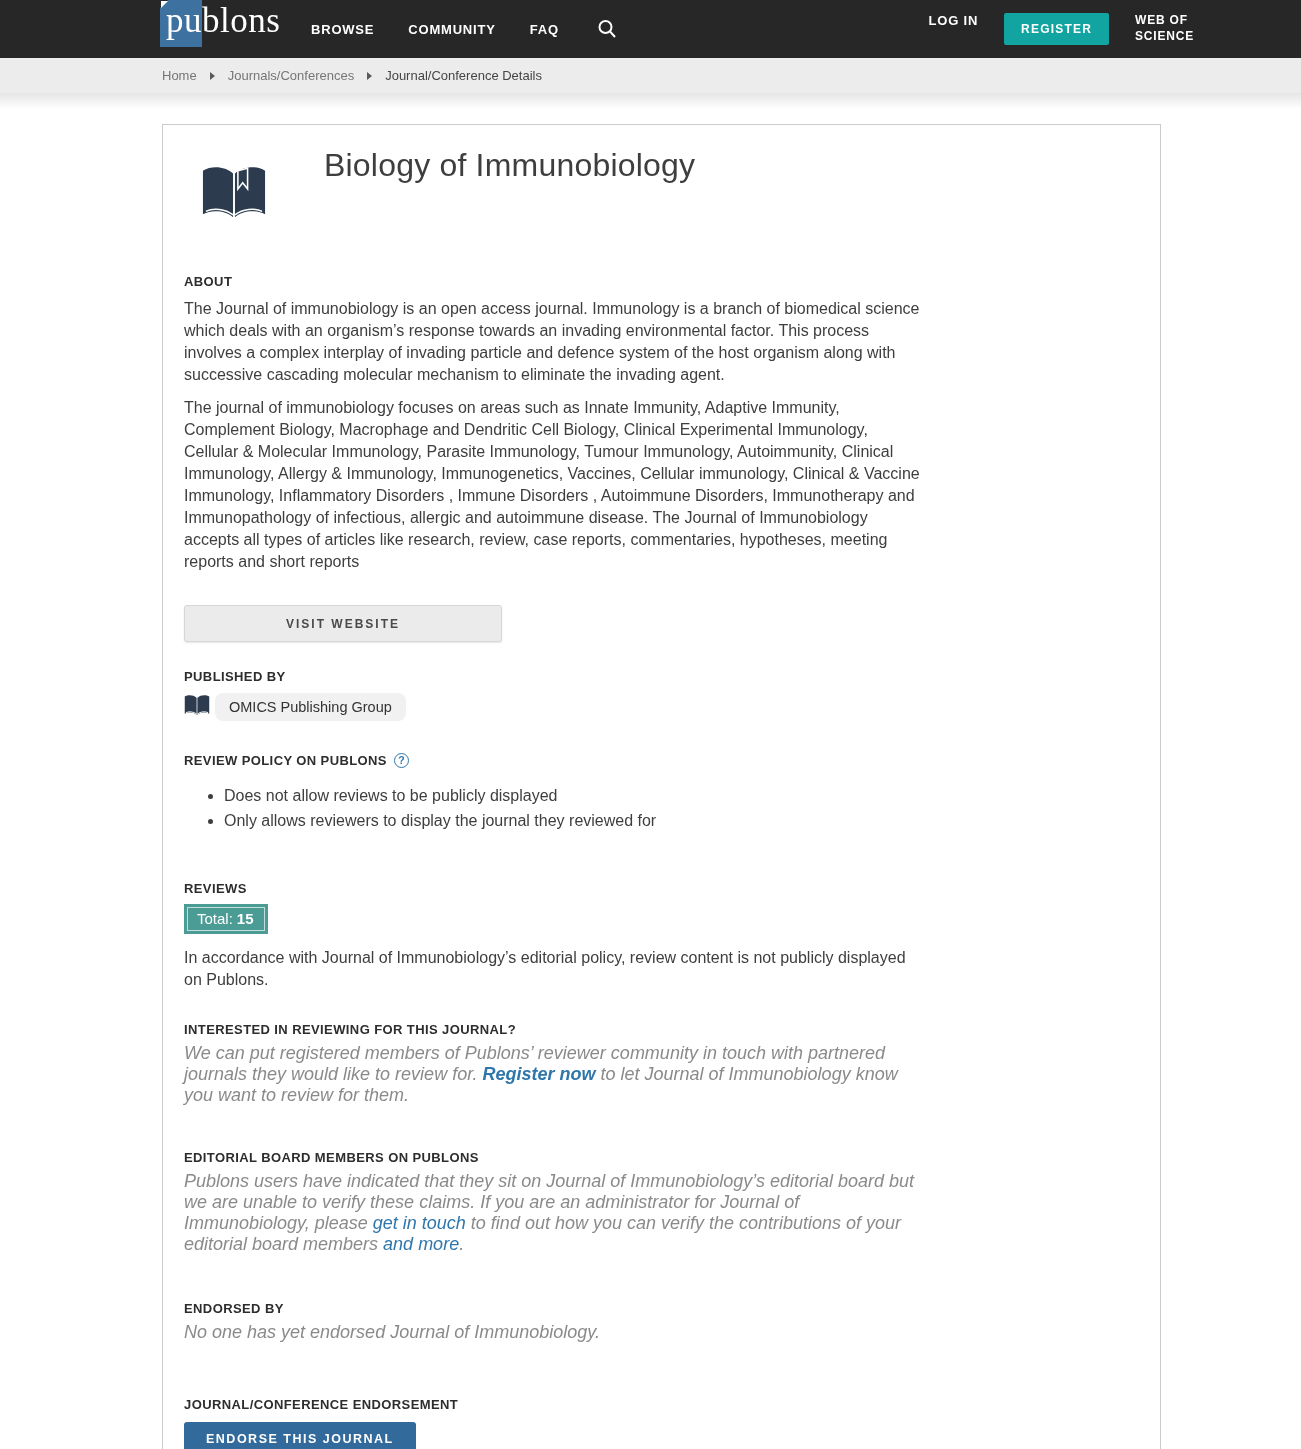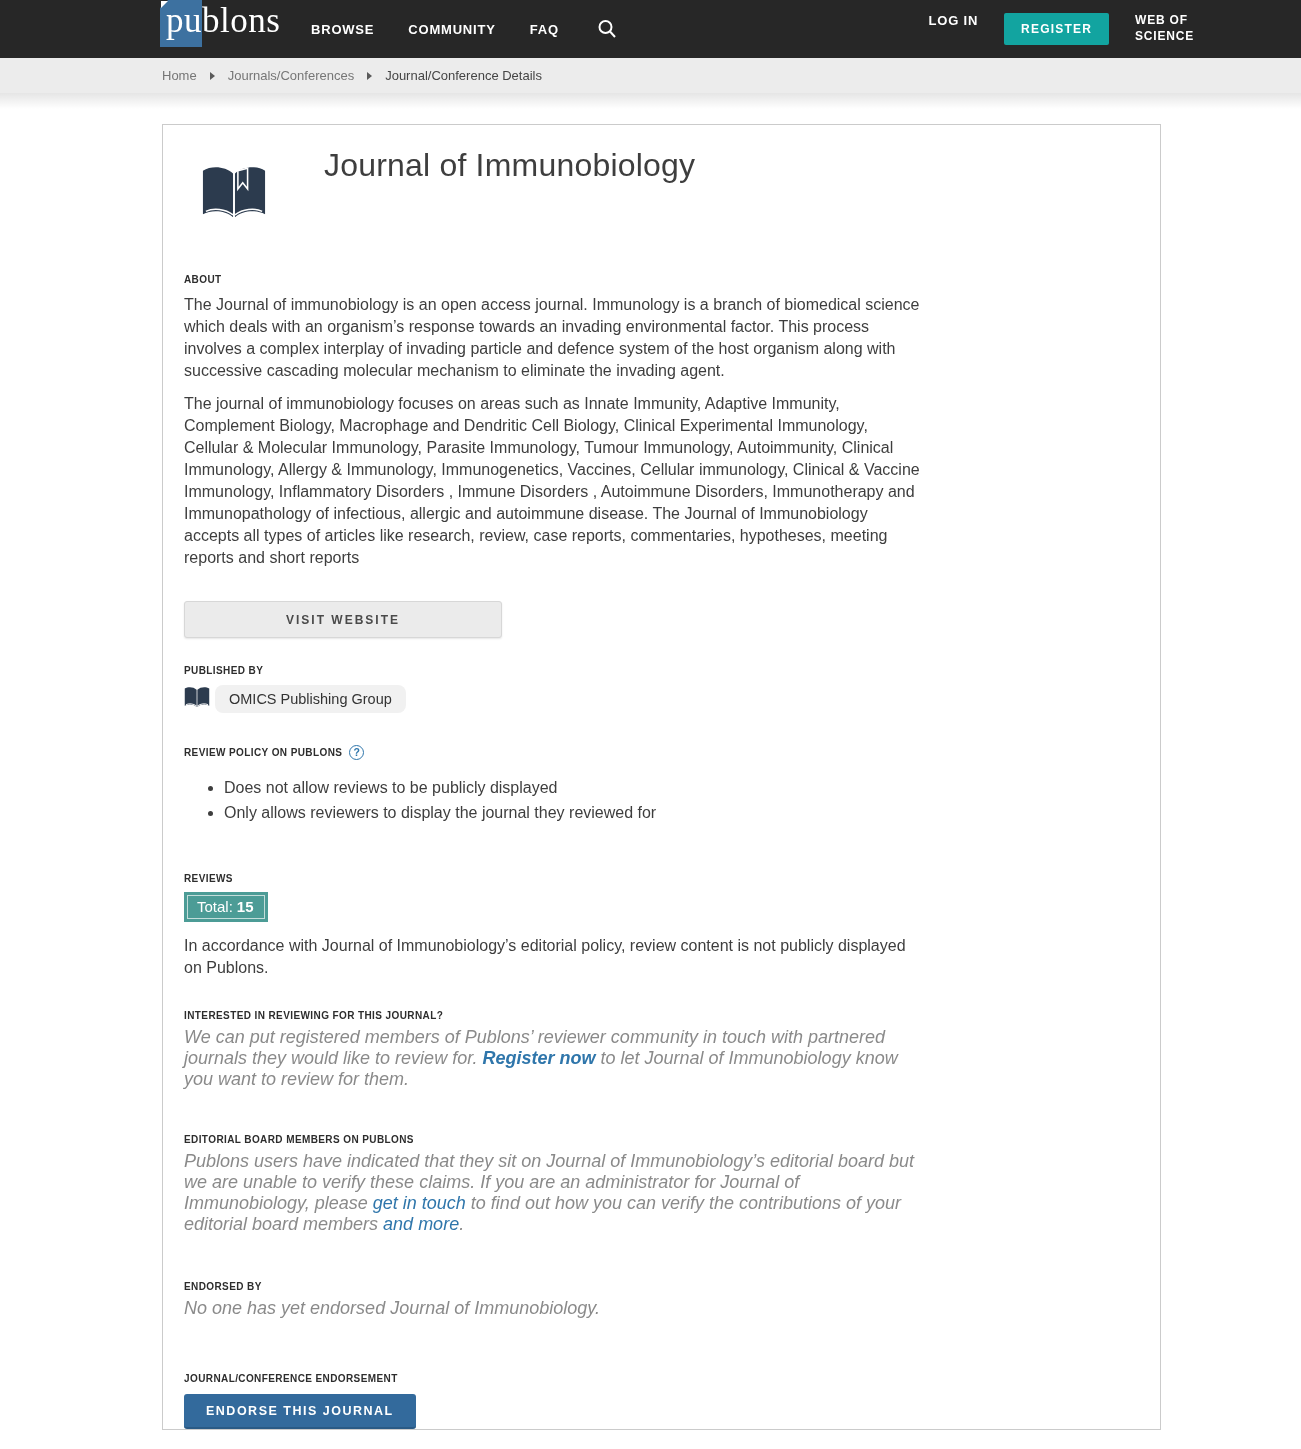--- a/index.html
+++ b/index.html
@@ -58,21 +58,21 @@
   .card {
     margin: 15px 0 0 162px; width: 999px; min-height: 1217px;
     background: #ffffff; border: 1px solid #cbcbcb;
   }
   .journal-header { display: flex; align-items: flex-start; }
   .book-icon-lg { margin: 36px 0 0 38px; flex: 0 0 auto; }
   .page-title { margin: 22px 0 0 57px; font-size: 32px; font-weight: 400; color: #3e3e3e; letter-spacing: 0.2px; }
 
   .content { padding: 0 0 0 21px; width: 780px; }
   .sec-label {
-    font-size: 10px; font-weight: bold; color: #2d2d2d; letter-spacing: 0.4px;
+    font-size: 13px; font-weight: bold; color: #2d2d2d; letter-spacing: 0.4px;
   }
   .body-text { font-size: 16px; line-height: 22px; color: #3e3e3e; }
   .italic-text { font-size: 18px; line-height: 21px; color: #8a8a8a; font-style: italic; }
   .link { color: #2f76ab; text-decoration: none; cursor: pointer; }
   .link.bold { font-weight: bold; }
 
   .m-about { margin-top: 47px; }
   .m-p1 { margin-top: 9px; width: 737px; }
   .m-p2 { margin-top: 11px; width: 737px; }
 
@@ -168,21 +168,21 @@
   <div class="journal-header">
     <span class="book-icon-lg">
       <svg width="66" height="62" viewBox="0 0 68 62">
         <path d="M2,9 C11,3.5 25,4.5 33,12 L33,57 C25,50 11,49 2,54 Z" fill="#2c3b4e"></path>
         <path d="M66,9 C57,3.5 43,4.5 35,12 L35,57 C43,50 57,49 66,54 Z" fill="#2c3b4e"></path>
         <path d="M5,51 C13,47 25,48.5 33,54.5" stroke="#ffffff" stroke-width="1.6" fill="none"></path>
         <path d="M63,51 C55,47 43,48.5 35,54.5" stroke="#ffffff" stroke-width="1.6" fill="none"></path>
         <path d="M38,9 L48,6.5 L48,28 L43,21.5 L38,28 Z" fill="#2c3b4e" stroke="#ffffff" stroke-width="1.6"></path>
       </svg>
     </span>
-    <h1 class="page-title">Journal of Immunobiology</h1>
+    <h1 class="page-title">Biology of Immunobiology</h1>
   </div>
 
   <div class="content">
 
     <div class="sec-label m-about">ABOUT</div>
     <p class="body-text m-p1">The Journal of immunobiology is an open access journal. Immunology is a branch of biomedical science which deals with an organism’s response towards an invading environmental factor. This process involves a complex interplay of invading particle and defence system of the host organism along with successive cascading molecular mechanism to eliminate the invading agent.</p>
     <p class="body-text m-p2">The journal of immunobiology focuses on areas such as Innate Immunity, Adaptive Immunity, Complement Biology, Macrophage and Dendritic Cell Biology, Clinical Experimental Immunology, Cellular &amp; Molecular Immunology, Parasite Immunology, Tumour Immunology, Autoimmunity, Clinical Immunology, Allergy &amp; Immunology, Immunogenetics, Vaccines, Cellular immunology, Clinical &amp; Vaccine Immunology, Inflammatory Disorders , Immune Disorders , Autoimmune Disorders, Immunotherapy and Immunopathology of infectious, allergic and autoimmune disease. The Journal of Immunobiology accepts all types of articles like research, review, case reports, commentaries, hypotheses, meeting reports and short reports</p>
 
     <button class="visit-btn">VISIT WEBSITE</button>
 

